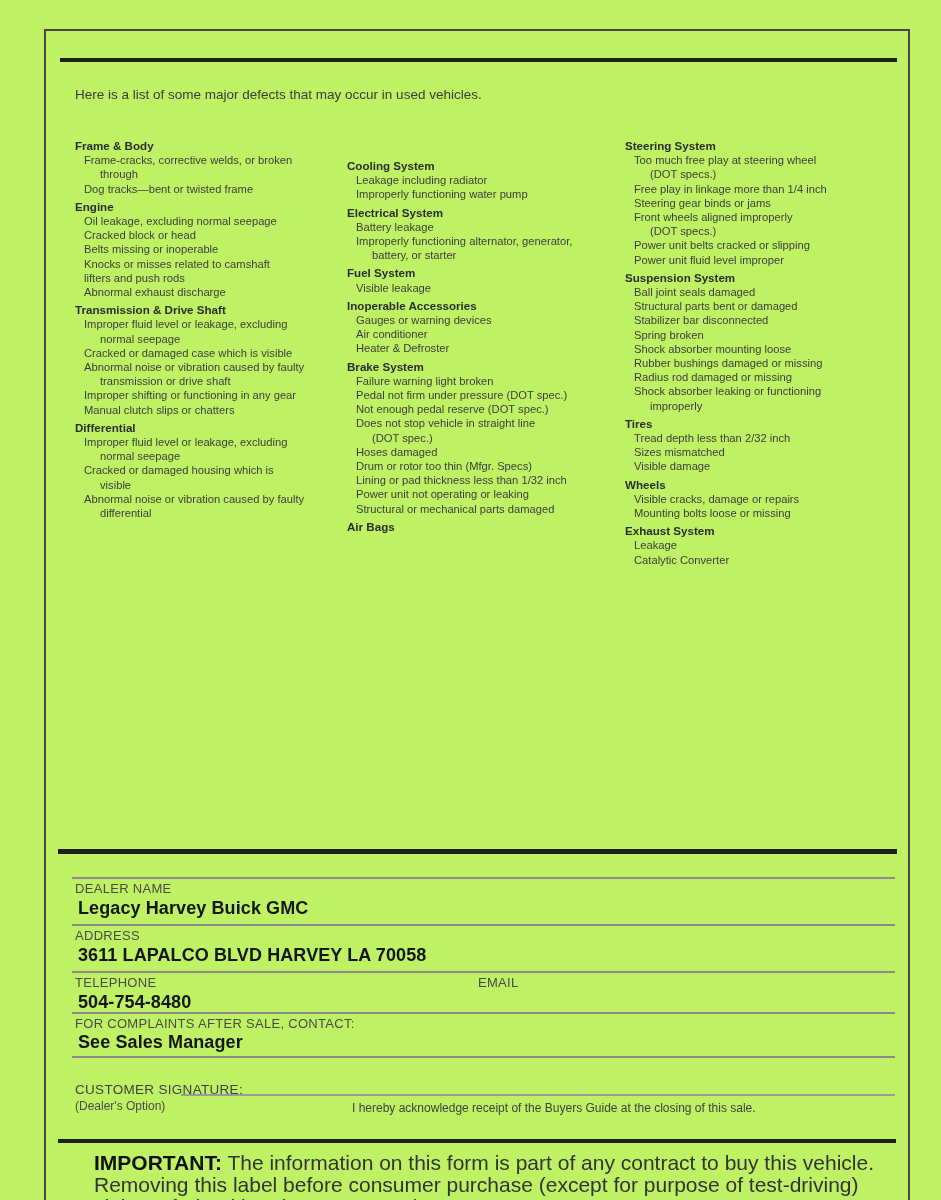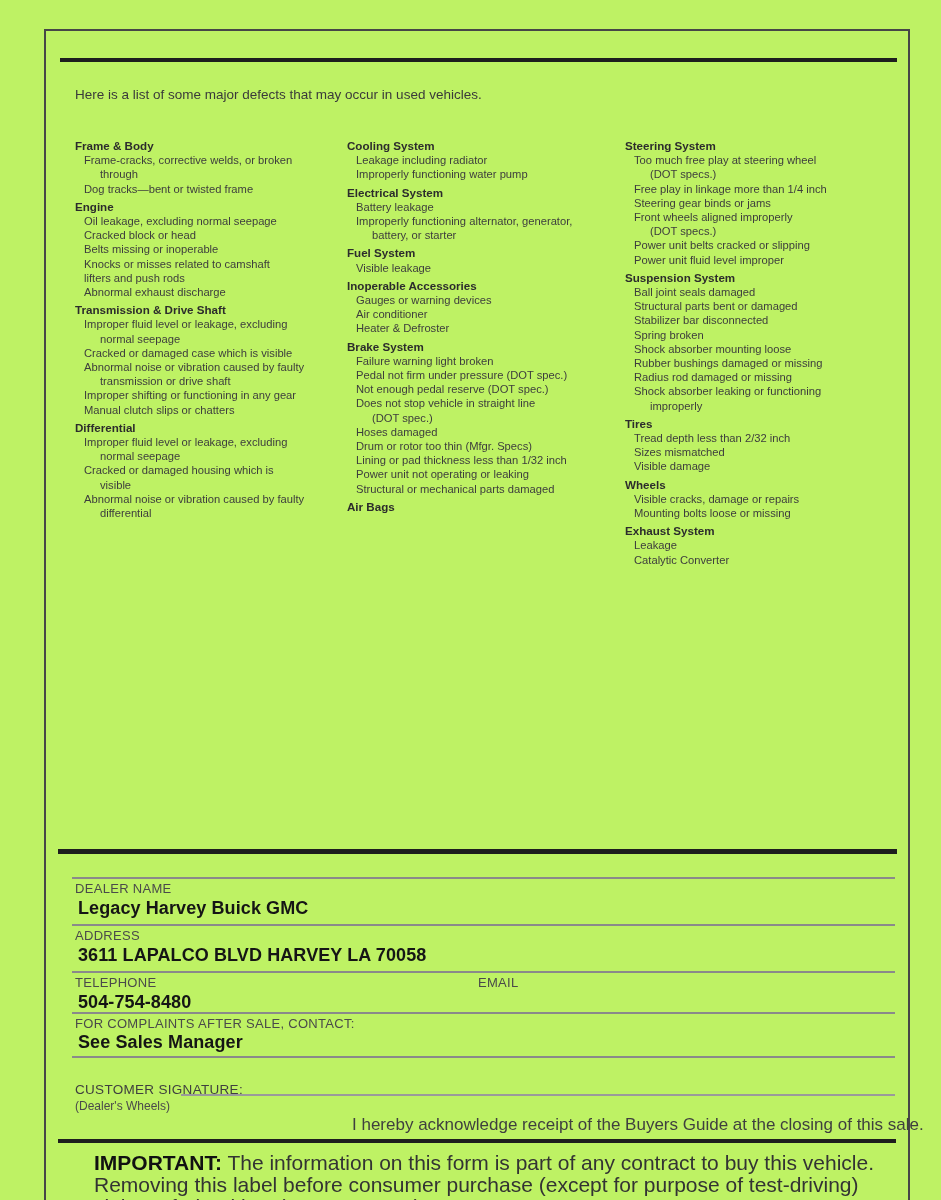--- a/index.html
+++ b/index.html
@@ -7,34 +7,34 @@
   .page { position:relative; width:941px; height:1200px; background:#bef264; overflow:hidden; }
   .outer-border { position:absolute; left:44px; top:29px; width:862px; height:1190px;
                   border:2px solid #474747; background:transparent; }
   .rule-thick { position:absolute; background:#1e1e1e; }
   .rule-thin  { position:absolute; background:#8a8a8a; height:2px; }
   .intro { position:absolute; left:75px; top:87px; font-size:13.5px; color:#3a3a3a; }
 
   .defects { position:absolute; left:75px; top:139px; display:flex; }
   .defect-column { flex:none; }
   .defect-column.c0 { width:272px; }
-  .defect-column.c1 { width:278px; }
+  .defect-column.c1 { width:278px;margin-top:20px; }
   .defect-column.c2 { width:276px; }
   .defect-heading { font-size:11.6px; font-weight:bold; color:#2c2c2c; line-height:14.2px; margin-top:4px; white-space:nowrap; }
   .defect-heading:first-child { margin-top:0; }
   .defect-line { font-size:11.2px; color:#3d3d3d; line-height:14.2px; padding-left:9px; white-space:nowrap; }
   .defect-line.wrap { padding-left:25px; }
 
   .field-label { position:absolute; font-size:13px; color:#4a4a4a; letter-spacing:0.3px; }
   .field-value { position:absolute; font-size:18px; font-weight:bold; color:#151515; letter-spacing:0.1px; }
 
   .sig-label { position:absolute; left:75px; top:1082px; font-size:13.5px; color:#3f3f3f; letter-spacing:0.3px; }
   .sig-line  { position:absolute; left:181px; top:1094px; width:714px; height:2px; background:#9a9a9a; }
   .sig-note  { position:absolute; left:75px; top:1099px; font-size:12px; color:#4a4a4a; }
-  .sig-ack   { position:absolute; left:352px; top:1101px; font-size:17px; color:#3f3f3f;margin-top:14px; }
+  .sig-ack   { position:absolute; left:352px; top:1101px; font-size:12px; color:#3f3f3f; }
 
   .important { position:absolute; left:62px; top:1152px; width:833px; font-size:21px; line-height:22px; color:#333333;margin-left:32px; }
   .important b { color:#111111; }
 </style>
 </head>
 <body>
 
 <div class="page">
 
   <div class="outer-border"></div>
@@ -148,21 +148,21 @@
   <div class="field-value" style="left:78px; top:992px;">504-754-8480</div>
   <div class="field-value" style="left:481px; top:992px;"></div>
 
   <div class="rule-thin" style="left:72px; top:1012px; width:823px;"></div>
   <div class="field-label" style="left:75px; top:1016px;">FOR COMPLAINTS AFTER SALE, CONTACT:</div>
   <div class="field-value" style="left:78px; top:1032px;">See Sales Manager</div>
   <div class="rule-thin" style="left:72px; top:1056px; width:823px;"></div>
 
   <div class="sig-label">CUSTOMER SIGNATURE:</div>
   <div class="sig-line"></div>
-  <div class="sig-note">(Dealer's Wheels)</div>
+  <div class="sig-note">(Dealer's Option)</div>
   <div class="sig-ack">I hereby acknowledge receipt of the Buyers Guide at the closing of this sale.</div>
 
   <div class="rule-thick" style="left:58px; top:1139px; width:838px; height:4px;"></div>
 
   <div class="important">
     <b>IMPORTANT:</b>
     <span> </span>
     <span>The information on this form is part of any contract to buy this vehicle.  Removing this label before consumer purchase (except for purpose of test-driving) violates federal law (16 C.F.R. 455).</span>
   </div>
 

